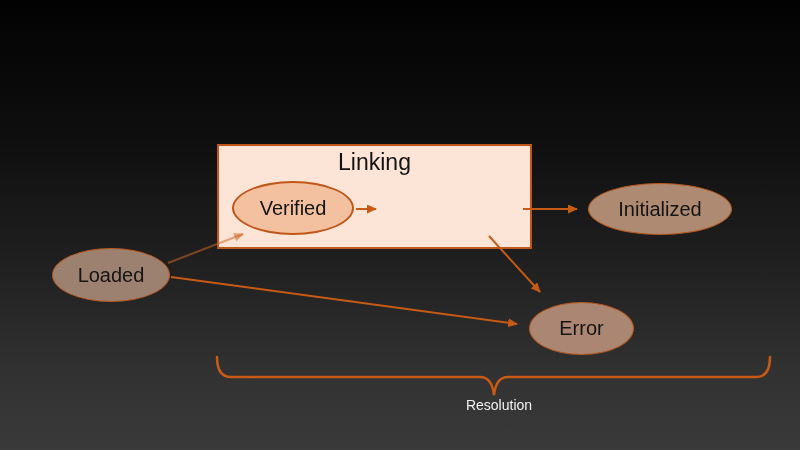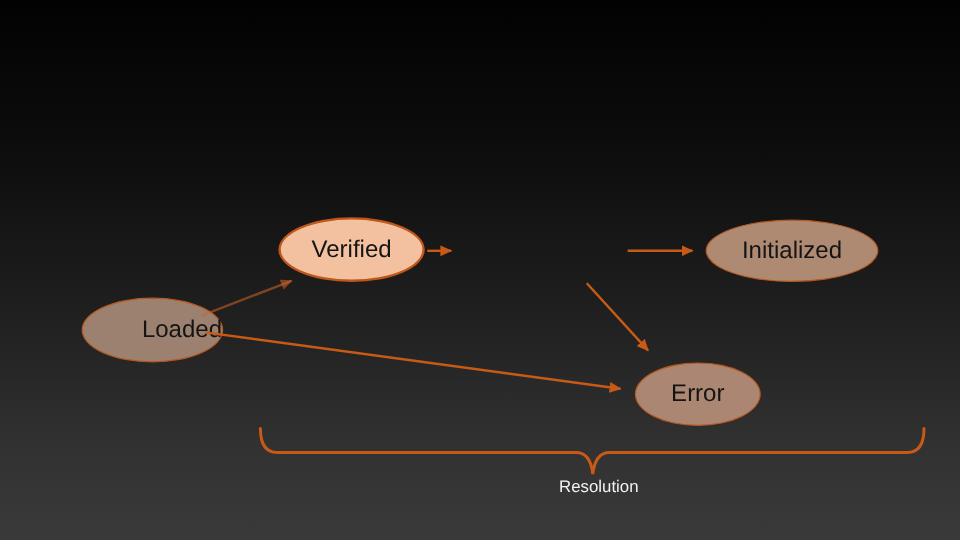--- a/index.html
+++ b/index.html
@@ -17,36 +17,39 @@
     margin-top:3px;text-align:center;font-size:23px;color:#141414;
   }
   
   .node{
     position:absolute;border-radius:50%;display:flex;align-items:center;justify-content:center;
     box-sizing:border-box;z-index:2;
   }
   .node-label{font-size:20px;color:#141414;white-space:nowrap;}
   .n-verified{left:232px;top:181px;width:122px;height:54px;background:#f3c1a0;border:2.5px solid #c0571a;}
   .n-prepared{left:385px;top:182px;width:136px;height:56px;background:#f3c1a0;border:2.5px solid #c0571a;}
-  .n-loaded{left:68px;top:248px;width:118px;height:54px;background:#9d8170;border:1.75px solid #b5571e;justify-content:flex-end;}
+  .n-loaded{left:52px;top:248px;width:118px;height:54px;background:#9d8170;border:1.75px solid #b5571e;}
   .n-initialized{left:588px;top:183px;width:144px;height:52px;background:#ae8a72;border:1.75px solid #b5571e;}
   .n-error{left:529px;top:302px;width:105px;height:53px;background:#ab8672;border:1.75px solid #b5571e;}
   
   .edges{position:absolute;left:0;top:0;z-index:3;pointer-events:none;}
   
   .resolution-label{
     position:absolute;left:399px;top:397px;width:200px;text-align:center;
     font-size:14px;color:#f2f2f2;z-index:2;
   }
 </style>
 </head>
 <body>
 
 <div class="stage">
 
+  <div class="linking-box">
+    <div class="linking-title">Linking</div>
+  </div>
 
   <div class="node n-loaded">
     <span class="node-label">Loaded</span>
   </div>
   <div class="node n-verified">
     <span class="node-label">Verified</span>
   </div>
   <div class="node n-initialized">
     <span class="node-label">Initialized</span>
   </div>

